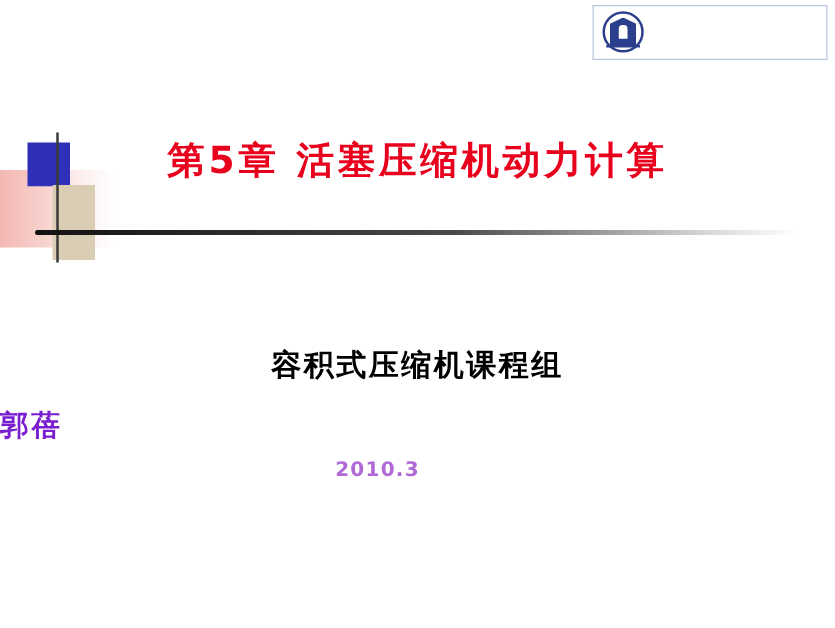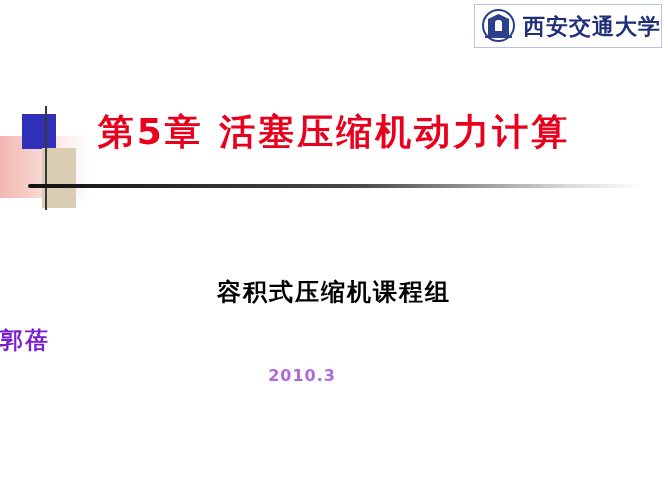--- a/index.html
+++ b/index.html
@@ -140,21 +140,21 @@
   
   .main-title {
     position: absolute;
     left: 0;
     top: 108px;
     width: 668px;
     text-align: center;
     color: #e8001d;
     font-family: "DejaVu Sans", sans-serif;
     font-weight: bold;
-    font-size: 36px;
+    font-size: 30px;
     letter-spacing: 3px;
     white-space: nowrap;
   }
 
   
   .subtitle {
     position: absolute;
     left: 0;
     top: 276px;
     width: 668px;
@@ -195,21 +195,20 @@
 
 <div class="slide">
 
   <div class="logo-box">
     <div class="logo-emblem">
       <div class="ring"></div>
       <div class="inner"></div>
       <div class="slot"></div>
       <div class="bar1"></div>
     </div>
-    <div class="logo-text">西安交通大学</div>
   </div>
 
   <div class="deco">
     <div class="grad"></div>
     <div class="blue-sq"></div>
     <div class="tan-sq"></div>
     <div class="vline"></div>
   </div>
 
   <div class="main-title">第5章  活塞压缩机动力计算</div>

